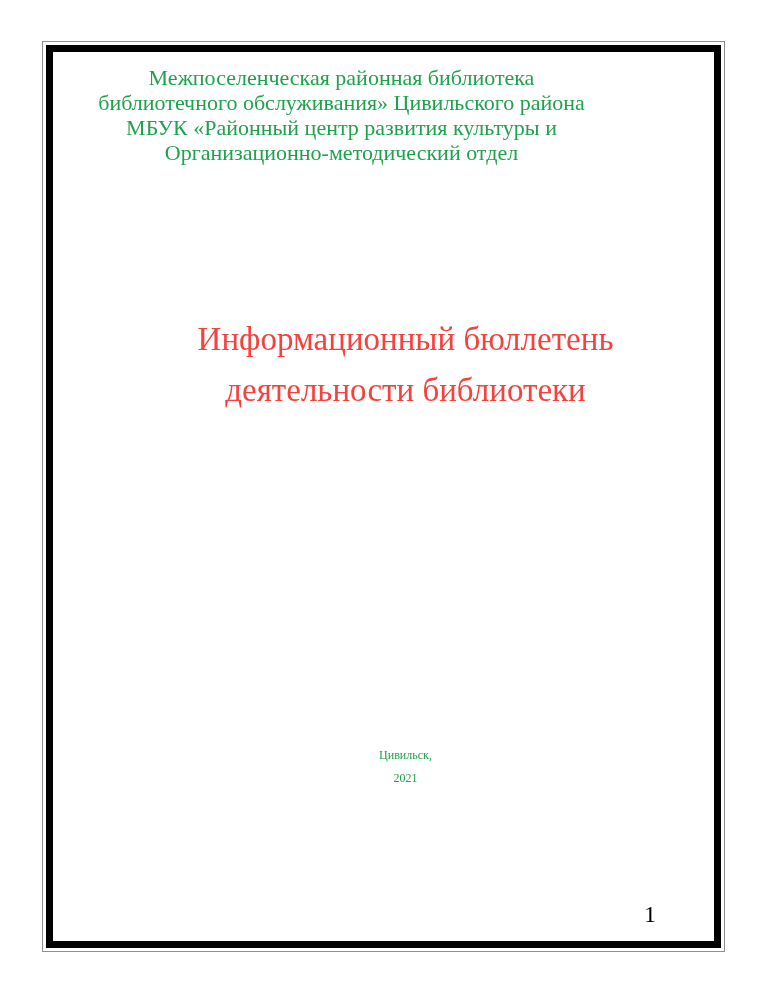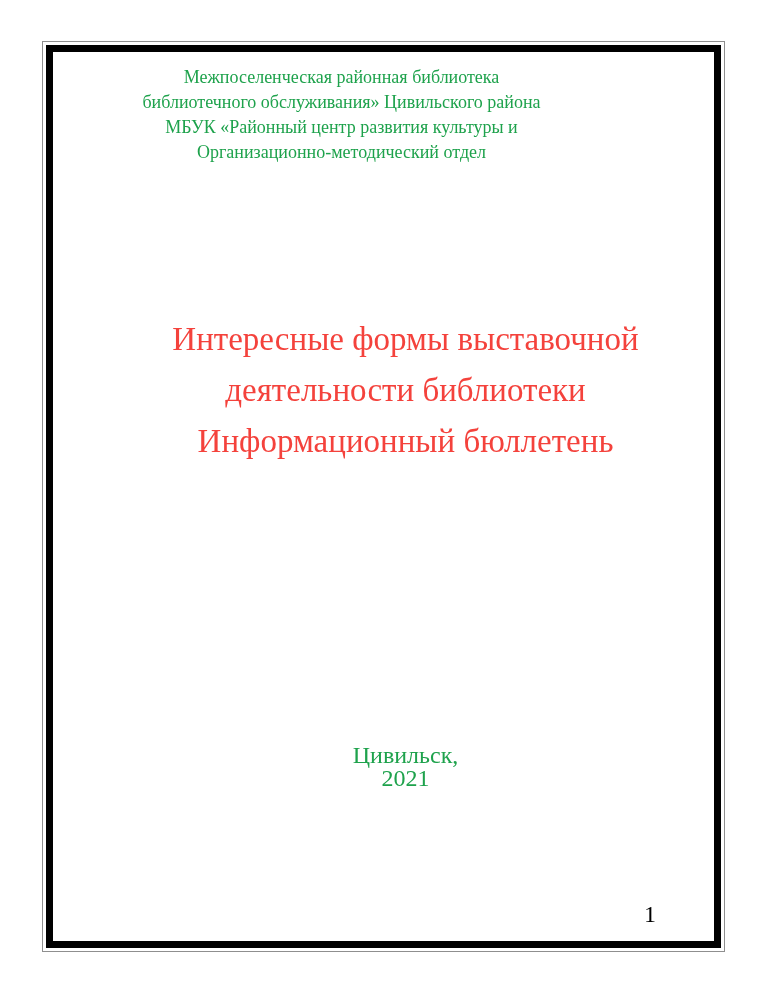--- a/index.html
+++ b/index.html
@@ -35,21 +35,21 @@
     box-sizing: border-box;
     position: relative;
     background: #ffffff;
   }
   .org-header {
     position: absolute;
     top: 13px;
     left: 0;
     right: 84px;
     text-align: center;
-    font-size: 18px;
+    font-size: 22px;
     line-height: 25px;
     color: var(--green, #1ea24c);
     white-space: nowrap;
   }
   .doc-title {
     position: absolute;
     top: 262px;
     left: 44px;
     right: 0;
     text-align: center;
@@ -57,21 +57,21 @@
     line-height: 51px;
     color: var(--red, #f4423c);
     white-space: nowrap;
   }
   .imprint {
     position: absolute;
     top: 692px;
     left: 44px;
     right: 0;
     text-align: center;
-    font-size: 24px;
+    font-size: 12px;
     line-height: 23px;
     color: var(--green, #1ea24c);
   }
   .page-number {
     position: absolute;
     top: 848px;
     right: 58px;
     font-size: 24px;
     line-height: 28px;
     color: #000000;
@@ -85,23 +85,22 @@
     <div class="frame-inner">
 
       <div class="org-header">
         <div>Межпоселенческая районная библиотека</div>
         <div>библиотечного обслуживания» Цивильского района</div>
         <div>МБУК «Районный центр развития культуры и</div>
         <div>Организационно-методический отдел</div>
       </div>
 
       <div class="doc-title">
-        <div>Интересные формы выставочной</div>
+        <div>Информационный бюллетень</div>
         <div>деятельности библиотеки</div>
-        <div>Информационный бюллетень</div>
       </div>
 
       <div class="imprint">
         <div>Цивильск,</div>
         <div>2021</div>
       </div>
 
       <div class="page-number">1</div>
 
     </div>

